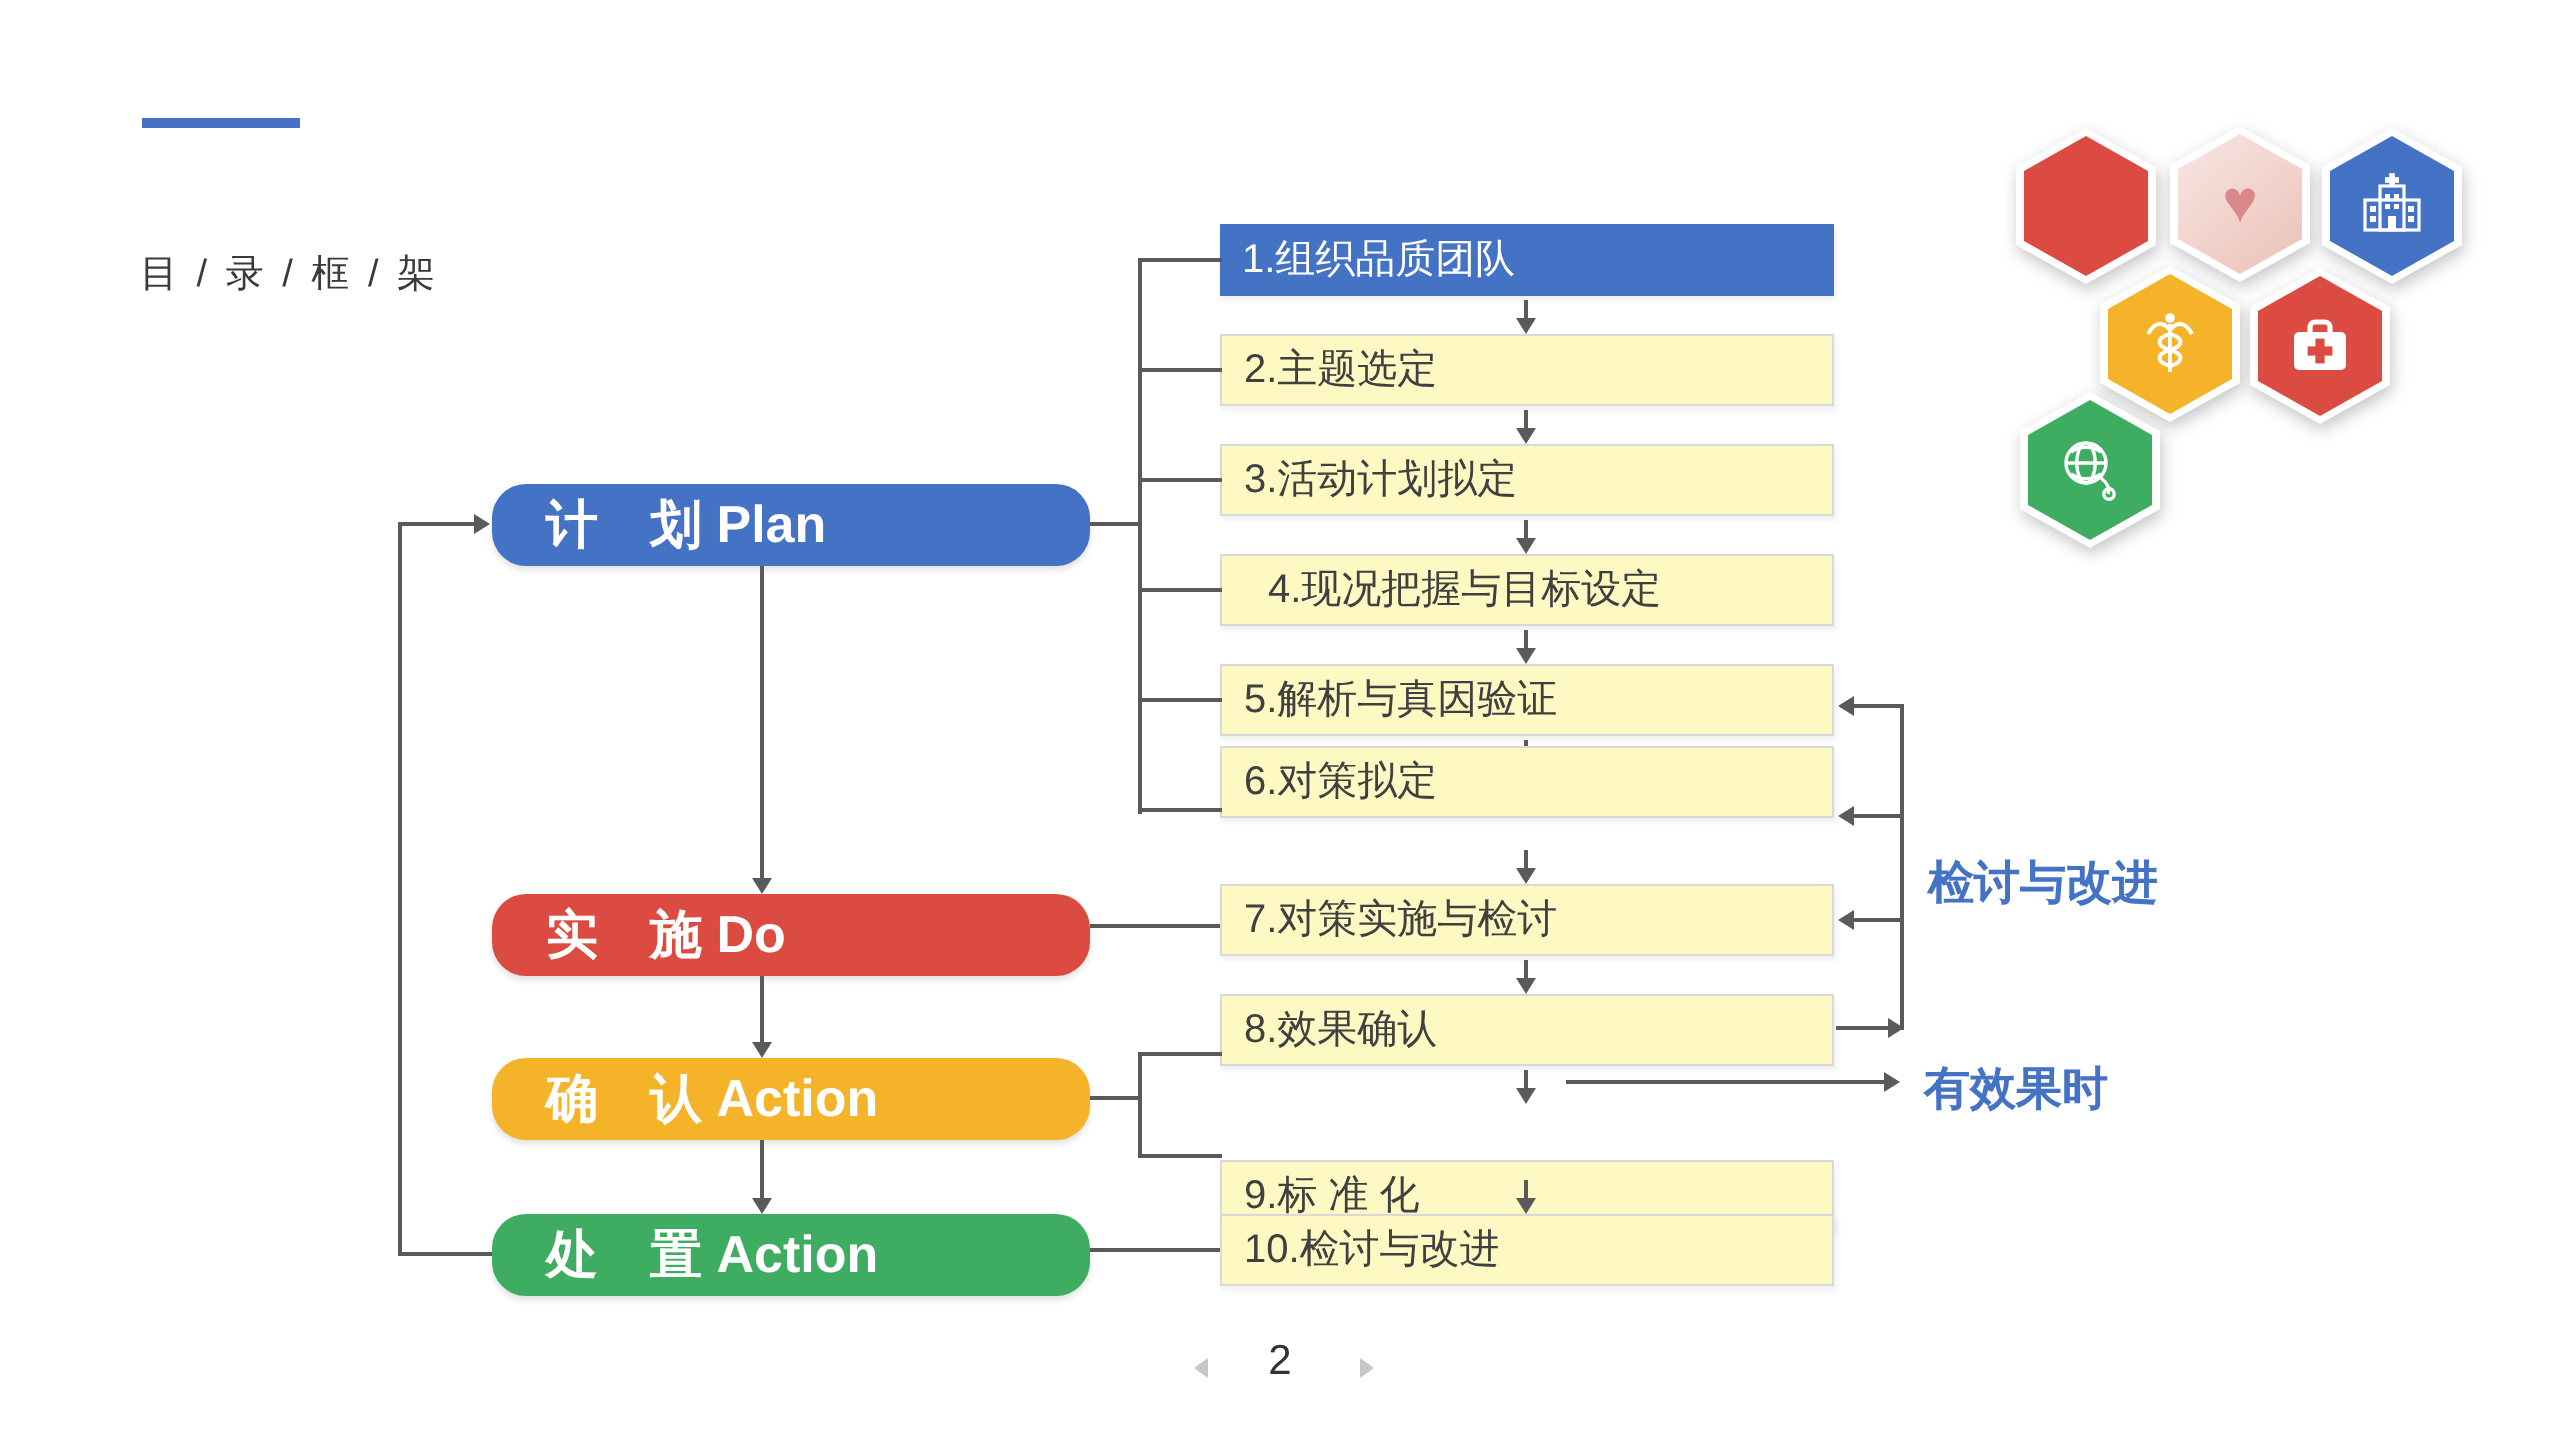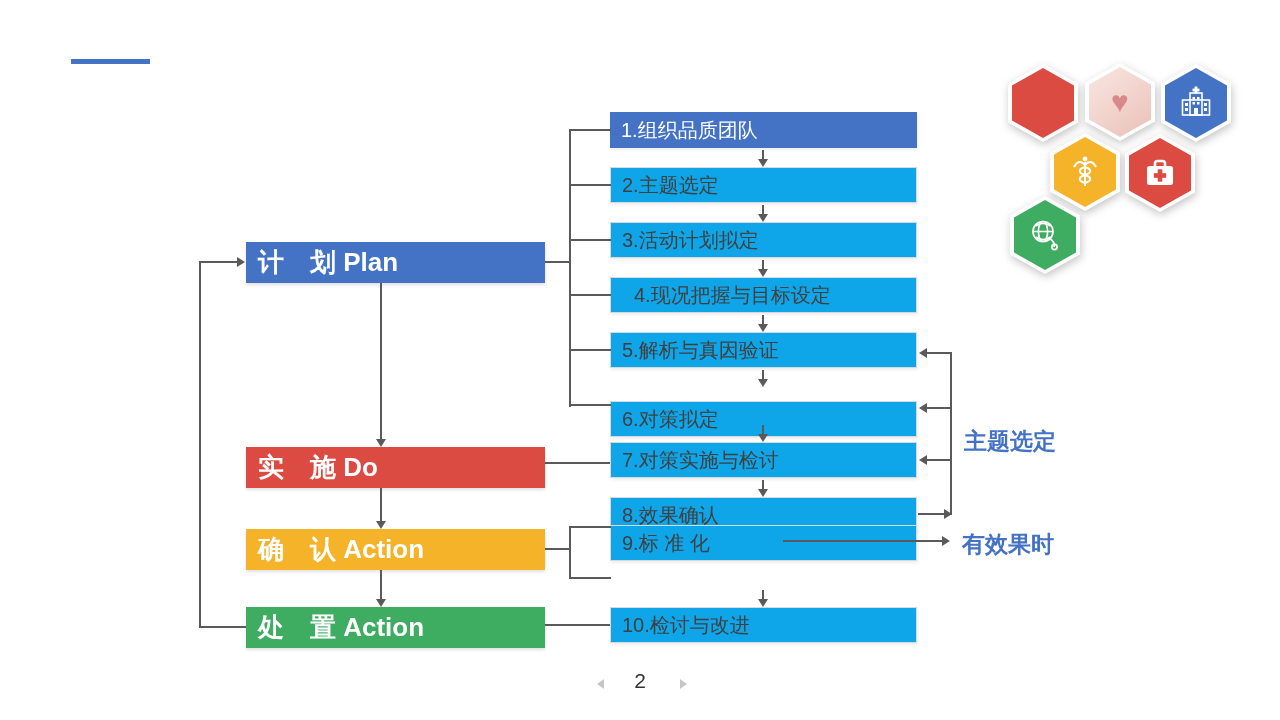--- a/index.html
+++ b/index.html
@@ -9,24 +9,24 @@
   
   .accent-line{position:absolute;left:71px;top:59px;width:79px;height:5px;background:#4472C4;}
   .title{position:absolute;left:67px;top:62px;font-family:"Liberation Serif",serif;
          font-weight:bold;font-size:49px;color:#3E6BB4;letter-spacing:1px;line-height:1.05;}
   .subtitle{position:absolute;left:70px;top:124px;font-size:19px;color:#3A3A3A;letter-spacing:2px;}
 
   
   .line{position:absolute;background:#5A5A5A;}
   .arw{position:absolute;width:0;height:0;border-style:solid;}
   .bar{position:absolute;left:246px;width:299px;height:41px;box-sizing:border-box;
-       color:#fff;font-weight:bold;font-size:26px;line-height:41px;padding-left:12px;
-       box-shadow:0 2px 3px rgba(0,0,0,.12);white-space:nowrap;}
+       color:#fff;font-weight:bold;font-size:26px;line-height:41px;padding-left:27px;
+       box-shadow:0 2px 3px rgba(0,0,0,.12);white-space:nowrap;border-radius:17px;}
   .step{position:absolute;left:610px;width:307px;height:36px;box-sizing:border-box;
-        background:#0ea5e9;border:1px solid #D9D9D9;color:#404040;font-size:20px;
+        background:#fef9c3;border:1px solid #D9D9D9;color:#404040;font-size:20px;
         line-height:34px;padding-left:11px;box-shadow:1px 2px 3px rgba(0,0,0,.07);white-space:nowrap;}
   .step-hl{color:#ffffff;border:none;line-height:36px;}
   .branch-label{position:absolute;font-size:23px;font-weight:bold;white-space:nowrap;}
 
   
   .hex-wrap{position:absolute;filter:drop-shadow(1px 3px 4px rgba(90,90,90,.35));}
   .hex{clip-path:polygon(50% 0%,100% 25%,100% 75%,50% 100%,0% 75%,0% 25%);}
   .hex-outer{position:relative;width:70px;height:78px;background:#ffffff;}
   .hex-inner{position:absolute;left:4px;top:4px;width:62px;height:70px;
              display:flex;align-items:center;justify-content:center;}
@@ -41,53 +41,54 @@
             border-color:transparent #C6C6C6 transparent transparent;}
   .tri-right{left:680px;top:679px;border-width:5px 0 5px 7px;
              border-color:transparent transparent transparent #C6C6C6;}
 </style>
 </head>
 <body>
 
 <div class="slide">
 
   <div class="accent-line"></div>
+  <div class="subtitle">目 / 录 / 框 / 架</div>
 
   <div id="diagram">
-    <div class="branch-label" style="left: 964px; top: 426px; color: rgb(68, 114, 196);">主题选定</div>
+    <div class="branch-label" style="left: 964px; top: 426px; color: rgb(68, 114, 196);">检讨与改进</div>
     <div class="branch-label" style="left: 962px; top: 529px; color: rgb(68, 114, 196);">有效果时</div>
   <div class="bar" style="top: 242px; background: rgb(68, 114, 196);">计　划 Plan</div>
       <div class="bar" style="top: 447px; background: rgb(220, 75, 65);">实　施 Do</div>
       <div class="bar" style="top: 529px; background: rgb(245, 179, 42);">确　认 Action</div>
       <div class="bar" style="top: 607px; background: rgb(62, 173, 97);">处　置 Action</div>
       <div class="step step-hl" style="top: 112px; background: rgb(68, 114, 196);">1.组织品质团队</div>
       <div class="line" style="left: 762px; top: 150px; width: 2px; height: 10px;"></div>
       <div class="arw" style="left: 758px; top: 159px; border-width: 8px 5px 0px; border-color: rgb(90, 90, 90) transparent transparent;"></div>
       <div class="step" style="top: 167px;">2.主题选定</div>
       <div class="line" style="left: 762px; top: 205px; width: 2px; height: 10px;"></div>
       <div class="arw" style="left: 758px; top: 214px; border-width: 8px 5px 0px; border-color: rgb(90, 90, 90) transparent transparent;"></div>
       <div class="step" style="top: 222px;">3.活动计划拟定</div>
       <div class="line" style="left: 762px; top: 260px; width: 2px; height: 10px;"></div>
       <div class="arw" style="left: 758px; top: 269px; border-width: 8px 5px 0px; border-color: rgb(90, 90, 90) transparent transparent;"></div>
       <div class="step" style="top: 277px; padding-left: 23px;">4.现况把握与目标设定</div>
       <div class="line" style="left: 762px; top: 315px; width: 2px; height: 10px;"></div>
       <div class="arw" style="left: 758px; top: 324px; border-width: 8px 5px 0px; border-color: rgb(90, 90, 90) transparent transparent;"></div>
       <div class="step" style="top: 332px;">5.解析与真因验证</div>
       <div class="line" style="left: 762px; top: 370px; width: 2px; height: 10px;"></div>
       <div class="arw" style="left: 758px; top: 379px; border-width: 8px 5px 0px; border-color: rgb(90, 90, 90) transparent transparent;"></div>
-      <div class="step" style="top: 401px;">6.对策拟定</div>
+      <div class="step" style="top: 373px;">6.对策拟定</div>
       <div class="line" style="left: 762px; top: 425px; width: 2px; height: 10px;"></div>
       <div class="arw" style="left: 758px; top: 434px; border-width: 8px 5px 0px; border-color: rgb(90, 90, 90) transparent transparent;"></div>
       <div class="step" style="top: 442px;">7.对策实施与检讨</div>
       <div class="line" style="left: 762px; top: 480px; width: 2px; height: 10px;"></div>
       <div class="arw" style="left: 758px; top: 489px; border-width: 8px 5px 0px; border-color: rgb(90, 90, 90) transparent transparent;"></div>
       <div class="step" style="top: 497px;">8.效果确认</div>
       <div class="line" style="left: 762px; top: 535px; width: 2px; height: 10px;"></div>
       <div class="arw" style="left: 758px; top: 544px; border-width: 8px 5px 0px; border-color: rgb(90, 90, 90) transparent transparent;"></div>
-      <div class="step" style="top: 525px;">9.标 准 化</div>
+      <div class="step" style="top: 580px;">9.标 准 化</div>
       <div class="line" style="left: 762px; top: 590px; width: 2px; height: 10px;"></div>
       <div class="arw" style="left: 758px; top: 599px; border-width: 8px 5px 0px; border-color: rgb(90, 90, 90) transparent transparent;"></div>
       <div class="step" style="top: 607px;">10.检讨与改进</div>
       <div class="line" style="left: 199px; top: 262px; width: 2px; height: 366px;"></div>
       <div class="line" style="left: 199px; top: 626px; width: 47px; height: 2px;"></div>
       <div class="line" style="left: 199px; top: 261px; width: 38px; height: 2px;"></div>
       <div class="line" style="left: 545px; top: 261px; width: 26px; height: 2px;"></div>
       <div class="line" style="left: 569px; top: 129px; width: 2px; height: 278px;"></div>
       <div class="line" style="left: 569px; top: 129px; width: 42px; height: 2px;"></div>
       <div class="line" style="left: 569px; top: 184px; width: 42px; height: 2px;"></div>

